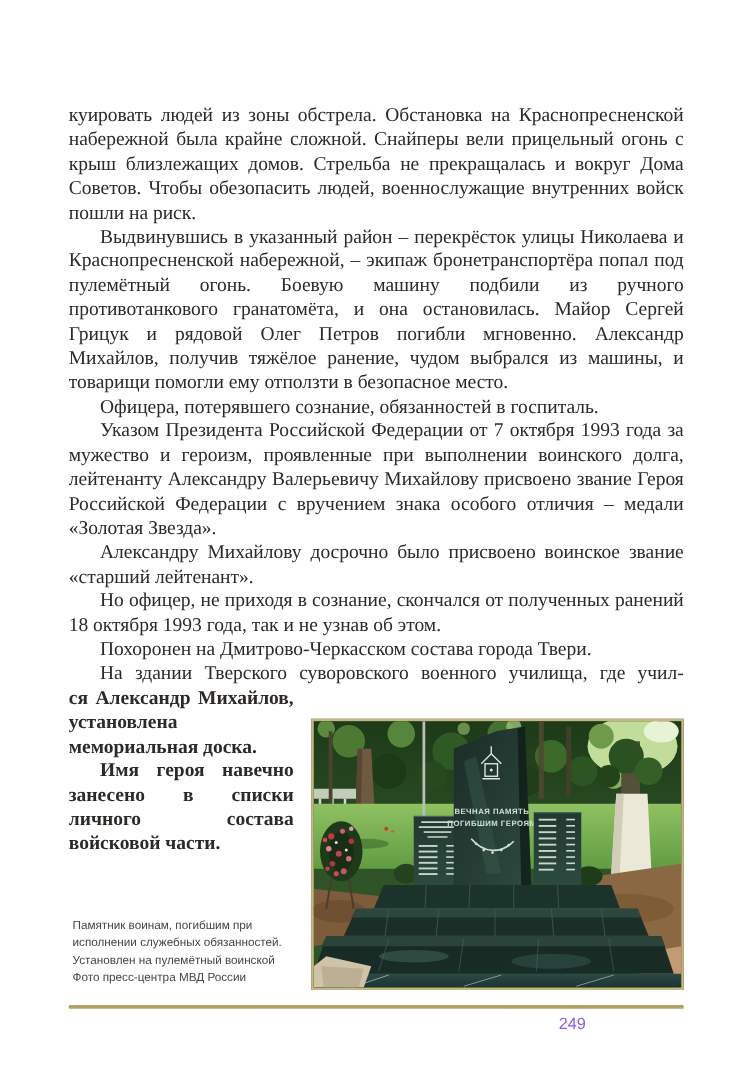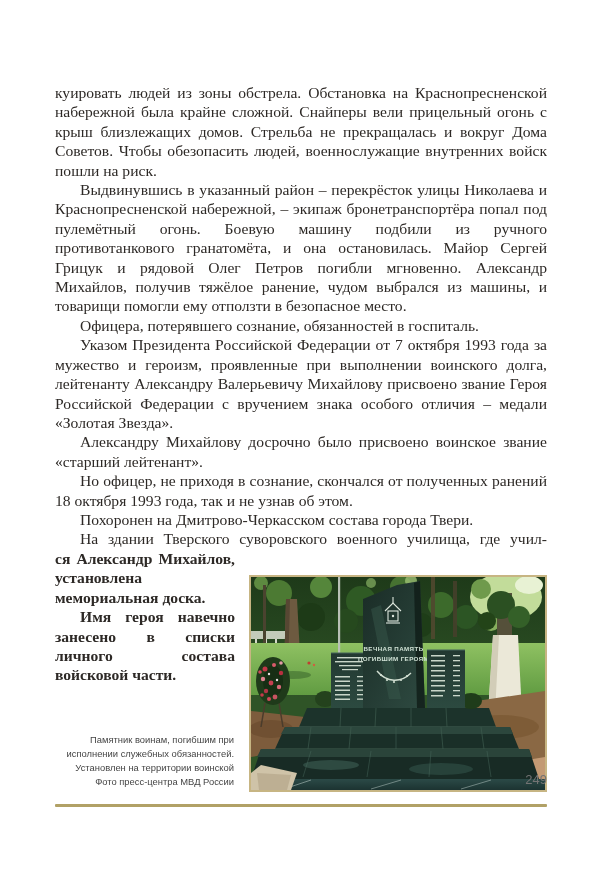--- a/index.html
+++ b/index.html
@@ -16,32 +16,32 @@
   .ind{text-indent:25px;}
   .fj{text-align-last:justify;}
   .row{display:flex;}
   .leftcol{width:180px;font-weight:bold;}
   .photo{
     margin:26px 0 0 auto;width:294px;height:213px;
     border:2px solid #c7b583;background:#2f5427;flex:none;
   }
   figure{margin:0;padding:0;}
   .caption{
-    position:absolute;left:40px;top:733px;width:194px;
+    position:absolute;left:58px;top:733px;width:194px;
     font-family:"Liberation Sans",sans-serif;font-size:9.4px;line-height:14px;
-    color:#454545;text-align:right;
+    color:#454545;
   }
   .caption div{white-space:nowrap;}
   .rule{
     position:absolute;left:55px;top:804px;width:492px;height:3px;
     background:#b1a166;border-radius:1px;
   }
   .pagenum{
-    position:absolute;left:447px;top:772px;width:100px;text-align:right;
-    font-family:"Liberation Sans",sans-serif;font-size:13px;color:#737373;
+    position:absolute;left:447px;top:811px;width:100px;text-align:left;
+    font-family:"Liberation Sans",sans-serif;font-size:13px;color:#8b5cf6;
   }
   .stele-text{
     font-family:"Liberation Sans",sans-serif;font-weight:bold;
     letter-spacing:.4px;
   }
 </style>
 </head>
 <body>
 
 <div class="content">
@@ -273,18 +273,18 @@
             <circle cx="11" cy="118" r="1.8" fill="#c43a4a"></circle>
         </g>
       </svg>
     </figure>
   </div>
 </div>
 
 <div class="caption">
   <div>Памятник воинам, погибшим при</div>
   <div>исполнении служебных обязанностей.</div>
-  <div>Установлен на территории воинской</div>
+  <div>Установлен на пулемётный воинской</div>
   <div>Фото пресс-центра МВД России</div>
 </div>
 
 <div class="rule"></div>
 <div class="pagenum">249</div>
 
 </body></html>

